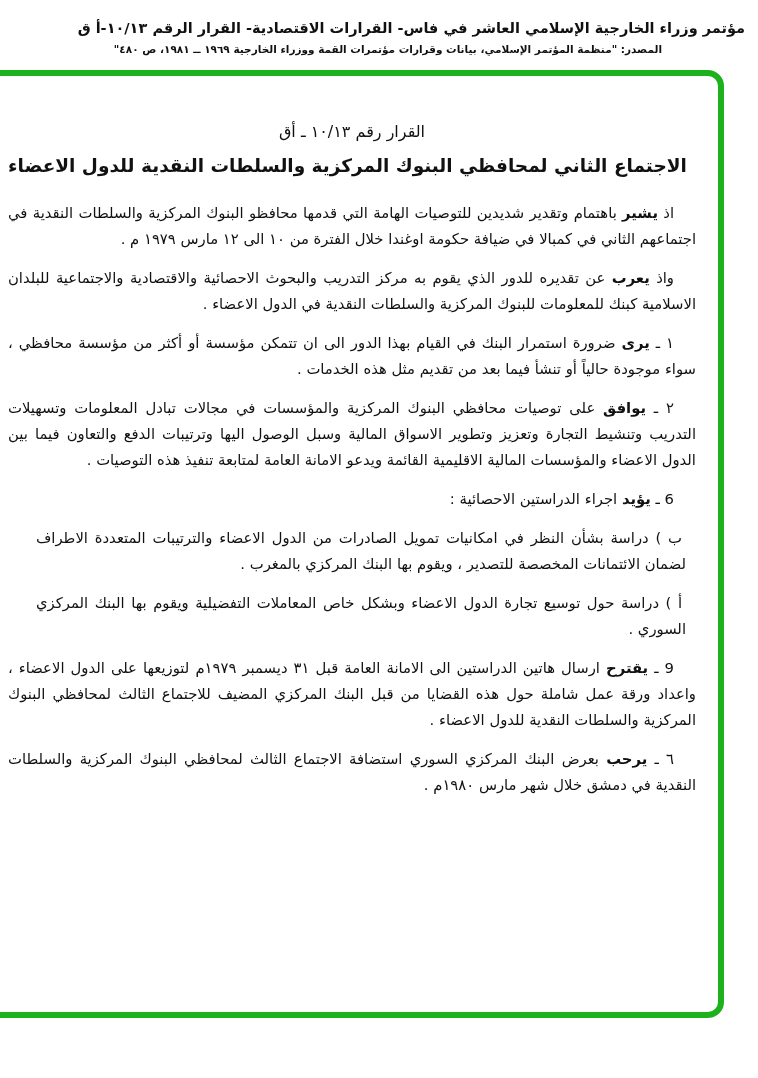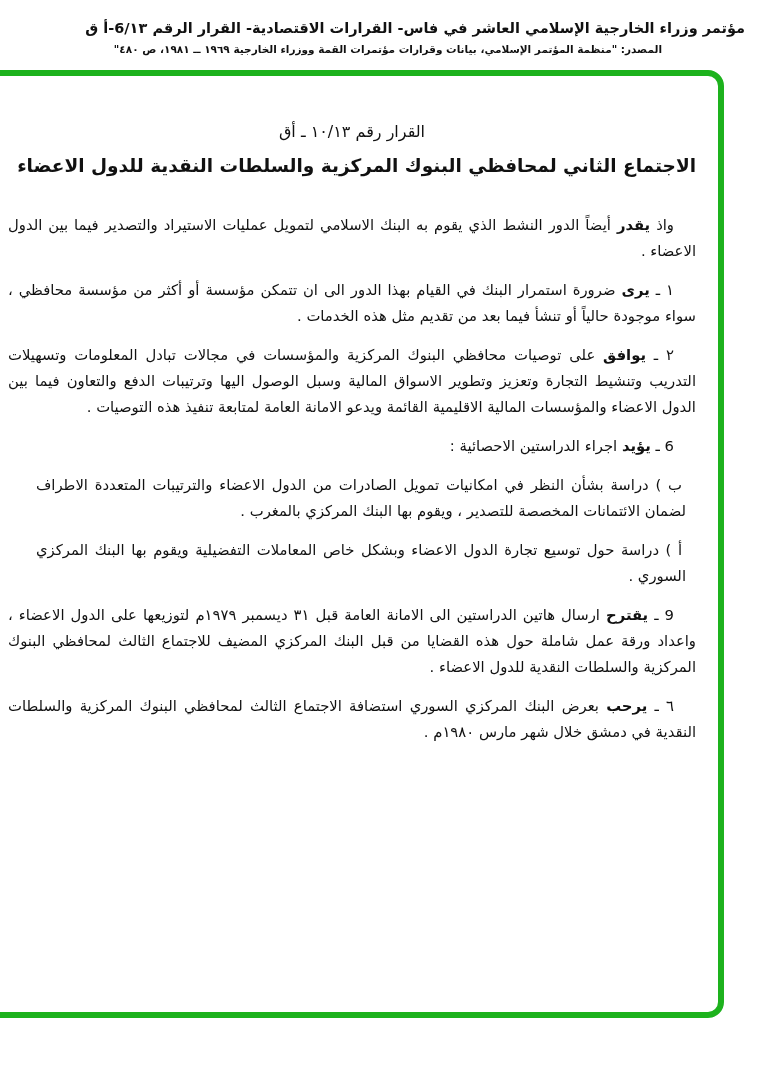--- a/index.html
+++ b/index.html
@@ -44,53 +44,54 @@
     border-radius: 16px;
     padding: 46px 22px 0 30px;
     overflow: hidden;
   }
   .doc-title1 {
     text-align: center;
     font-size: 16px;
     margin: 0 0 14px 0;
   }
   .doc-title2 {
-    text-align: right;
+    text-align: left;
     font-size: 18.5px;
     font-weight: bold;
-    margin: 0 0 36px 0;
+    margin: 0 0 24px 0;
   }
   .doc-body { }
   .para {
     font-size: 14.8px;
     line-height: 26px;
     text-align: justify;
     margin: 0 0 13px 0;
     text-indent: 22px;
   }
   .para.sub {
     padding-right: 10px;
     padding-left: 28px;
     text-indent: 4px;
   }
   .para b { font-weight: bold; }
 </style>
 </head>
 <body style="color: rgb(17, 17, 17);">
 
 <header class="page-header">
-  <div class="header-line1">مؤتمر وزراء الخارجية الإسلامي العاشر في فاس- القرارات الاقتصادية- القرار الرقم 6/١٣-أ ق</div>
+  <div class="header-line1">مؤتمر وزراء الخارجية الإسلامي العاشر في فاس- القرارات الاقتصادية- القرار الرقم ١٠/١٣-أ ق</div>
   <div class="header-line2">المصدر: "منظمة المؤتمر الإسلامي، بيانات وقرارات مؤتمرات القمة ووزراء الخارجية ١٩٦٩ ــ ١٩٨١، ص ٤٨٠"</div>
 </header>
 
 <div class="green-frame" style="border-color: rgb(29, 178, 29);">
   <div class="doc-title1">القرار رقم ١٠/١٣ ـ أق</div>
   <div class="doc-title2">الاجتماع الثاني لمحافظي البنوك المركزية والسلطات النقدية للدول الاعضاء</div>
   <div class="doc-body" id="doc-body">
-      <p class="para plain"><span>واذ </span><b>يقدر</b><span> أيضاً الدور النشط الذي يقوم به البنك الاسلامي لتمويل عمليات الاستيراد والتصدير فيما بين الدول الاعضاء .</span></p>
+      <p class="para plain"><span>اذ </span><b>يشير</b><span> باهتمام وتقدير شديدين للتوصيات الهامة التي قدمها محافظو البنوك المركزية والسلطات النقدية في اجتماعهم الثاني في كمبالا في ضيافة حكومة اوغندا خلال الفترة من ١٠ الى ١٢ مارس ١٩٧٩ م .</span></p>
+      <p class="para plain"><span>واذ </span><b>يعرب</b><span> عن تقديره للدور الذي يقوم به مركز التدريب والبحوث الاحصائية والاقتصادية والاجتماعية للبلدان الاسلامية كبنك للمعلومات للبنوك المركزية والسلطات النقدية في الدول الاعضاء .</span></p>
       <p class="para plain"><span>١ ـ </span><b>يرى</b><span> ضرورة استمرار البنك في القيام بهذا الدور الى ان تتمكن مؤسسة أو أكثر من مؤسسة محافظي ، سواء موجودة حالياً أو تنشأ فيما بعد من تقديم مثل هذه الخدمات .</span></p>
       <p class="para plain"><span>٢ ـ </span><b>يوافق</b><span> على توصيات محافظي البنوك المركزية والمؤسسات في مجالات تبادل المعلومات وتسهيلات التدريب وتنشيط التجارة وتعزيز وتطوير الاسواق المالية وسبل الوصول اليها وترتيبات الدفع والتعاون فيما بين الدول الاعضاء والمؤسسات المالية الاقليمية القائمة ويدعو الامانة العامة لمتابعة تنفيذ هذه التوصيات .</span></p>
       <p class="para plain"><span>6 ـ </span><b>يؤيد</b><span> اجراء الدراستين الاحصائية :</span></p>
       <p class="para sub"><span>ب ) </span><b></b><span>دراسة بشأن النظر في امكانيات تمويل الصادرات من الدول الاعضاء والترتيبات المتعددة الاطراف لضمان الائتمانات المخصصة للتصدير ، ويقوم بها البنك المركزي بالمغرب .</span></p>
       <p class="para sub"><span>أ ) </span><b></b><span>دراسة حول توسيع تجارة الدول الاعضاء وبشكل خاص المعاملات التفضيلية ويقوم بها البنك المركزي السوري .</span></p>
       <p class="para plain"><span>9 ـ </span><b>يقترح</b><span> ارسال هاتين الدراستين الى الامانة العامة قبل ٣١ ديسمبر ١٩٧٩م لتوزيعها على الدول الاعضاء ، واعداد ورقة عمل شاملة حول هذه القضايا من قبل البنك المركزي المضيف للاجتماع الثالث لمحافظي البنوك المركزية والسلطات النقدية للدول الاعضاء .</span></p>
       <p class="para plain"><span>٦ ـ </span><b>يرحب</b><span> بعرض البنك المركزي السوري استضافة الاجتماع الثالث لمحافظي البنوك المركزية والسلطات النقدية في دمشق خلال شهر مارس ١٩٨٠م .</span></p>
     </div>
 
 </div>

